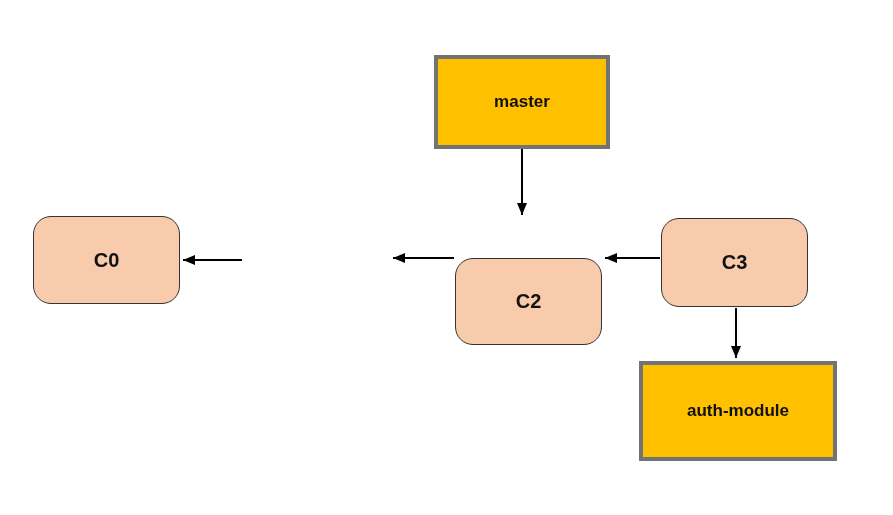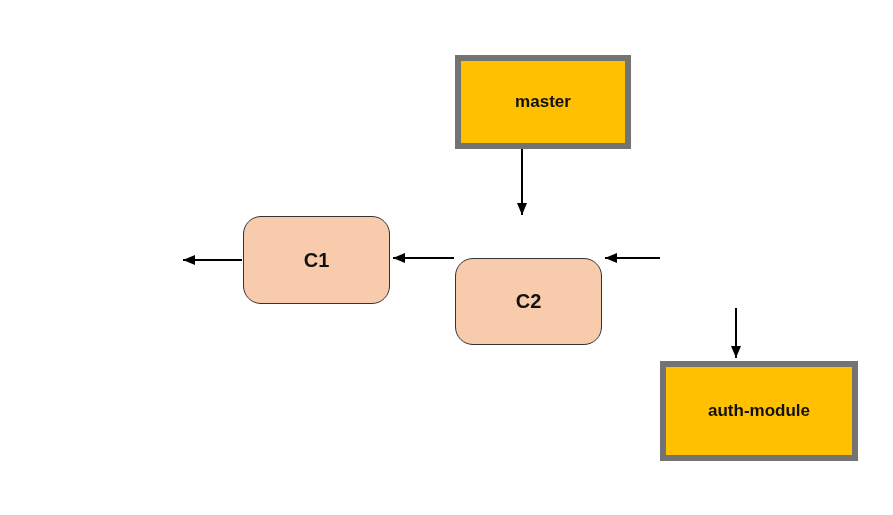--- a/index.html
+++ b/index.html
@@ -28,24 +28,23 @@
     display: flex;
     align-items: center;
     justify-content: center;
     box-sizing: border-box;
     color: #111111;
     font-weight: 700;
     text-align: center;
   }
   .node.branch {
     background: #FFC000;
-    border: 6px solid #737373;
+    border: 4px solid #737373;
     border-radius: 0;
     font-size: 17px;
-    margin-left: 21px;
   }
   .node.commit {
     background: #F8CBAD;
     border: 1.5px solid #333333;
     border-radius: 18px;
     font-size: 20px;
   }
   #node-master      { left: 434px; top: 55px;  width: 176px; height: 94px; }
   #node-c0          { left: 33px;  top: 216px; width: 147px; height: 88px; }
   #node-c1          { left: 243px; top: 216px; width: 147px; height: 88px; }
@@ -69,27 +68,30 @@
     <line class="edge" x1="242" y1="260" x2="183" y2="260" marker-end="url(#arrowhead)"></line>
     <line class="edge" x1="454" y1="258" x2="393" y2="258" marker-end="url(#arrowhead)"></line>
     <line class="edge" x1="660" y1="258" x2="605" y2="258" marker-end="url(#arrowhead)"></line>
     <line class="edge" x1="736" y1="308" x2="736" y2="358" marker-end="url(#arrowhead)"></line>
   </svg>
 
   <div class="node branch" id="node-master">
     <span>master</span>
   </div>
 
+  <div class="node commit" id="node-c0">
+    <span>C0</span>
+  </div>
 
-  <div class="node commit" id="node-c1">
-    <span>C1</span>
-  </div>
 
   <div class="node commit" id="node-c2">
     <span>C2</span>
   </div>
 
+  <div class="node commit" id="node-c3">
+    <span>C3</span>
+  </div>
 
   <div class="node branch" id="node-auth-module">
     <span>auth-module</span>
   </div>
 
 </div>
 
 </body></html>

